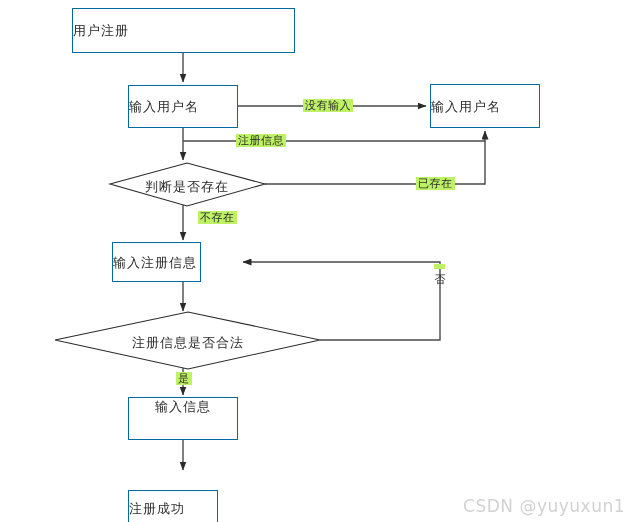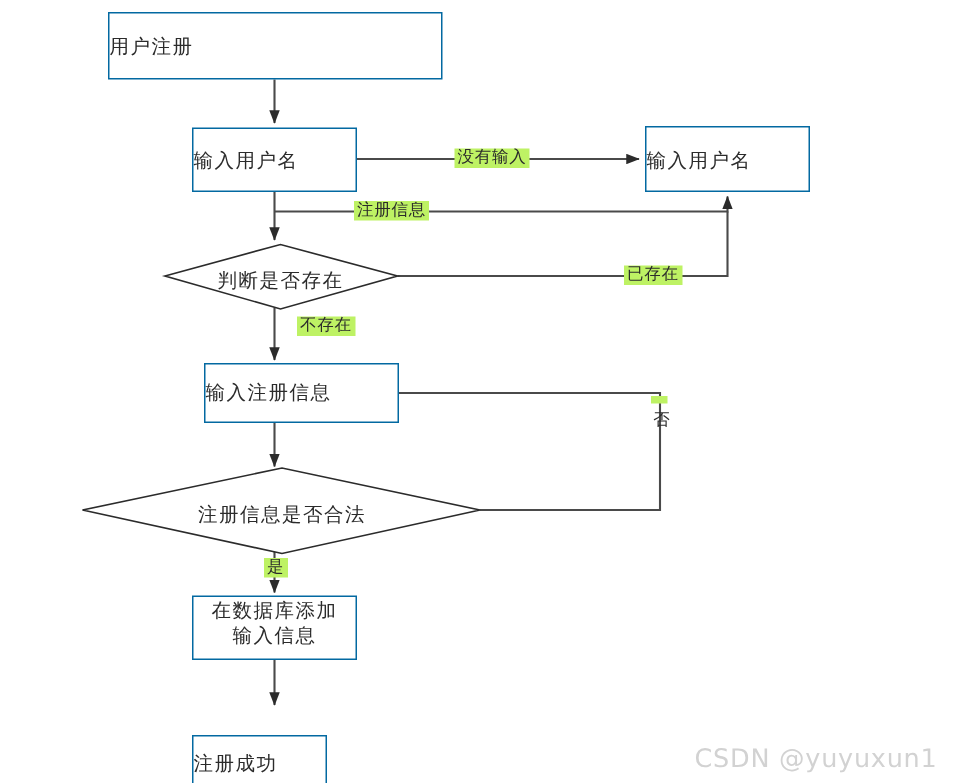--- a/index.html
+++ b/index.html
@@ -120,30 +120,29 @@
 </div>
 
 <div class="node-box" style="left:430px; top:84px; width:110px; height:44px;">
   <span>输入用户名</span>
 </div>
 
 <div class="node-diamond-label" style="left:112px; top:172px; width:150px; height:24px;">
   <span>判断是否存在</span>
 </div>
 
-<div class="node-box" style="left:136px; top:242px; width:130px; height:40px;font-family:Liberation Mono, monospace;">
+<div class="node-box" style="left:112px; top:242px; width:89px; height:40px;">
   <span>输入注册信息</span>
 </div>
 
 <div class="node-diamond-label" style="left:108px; top:328px; width:160px; height:24px;">
   <span>注册信息是否合法</span>
 </div>
 
 <div class="node-box" style="left:128px; top:397px; width:110px; height:43px; flex-direction:column;">
-  <span>在数据库添加</span>
   <span>输入信息</span>
 </div>
 
 <div class="node-box" style="left:128px; top:473px; width:90px; height:37px;margin-top:17px;">
   <span>注册成功</span>
 </div>
 
 <div class="edge-label" style="left:303px; top:99px;">没有输入</div>
 
 <div class="edge-label" style="left:236px; top:134px;">注册信息</div>

